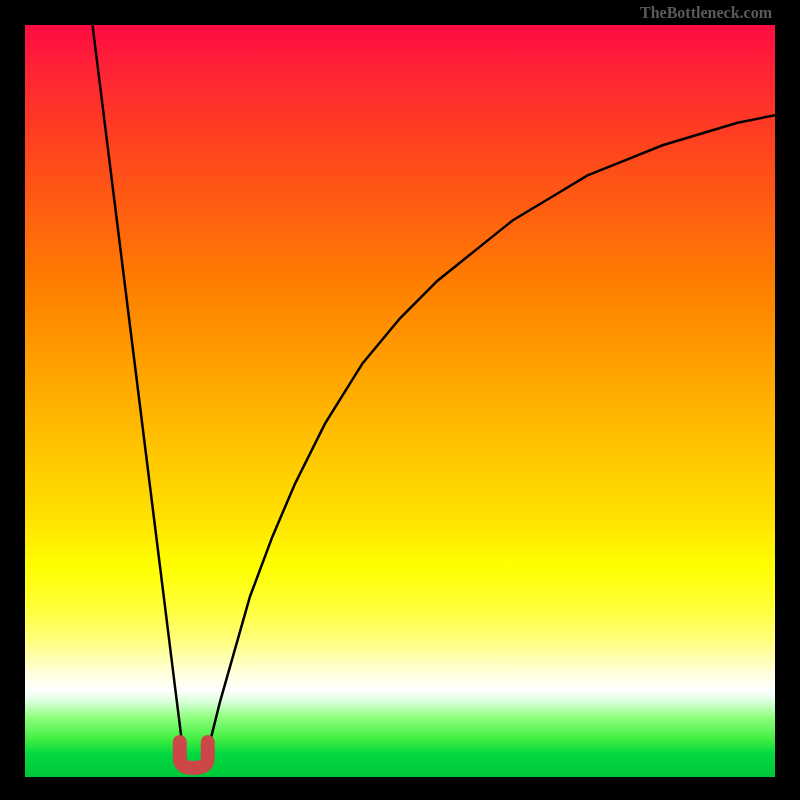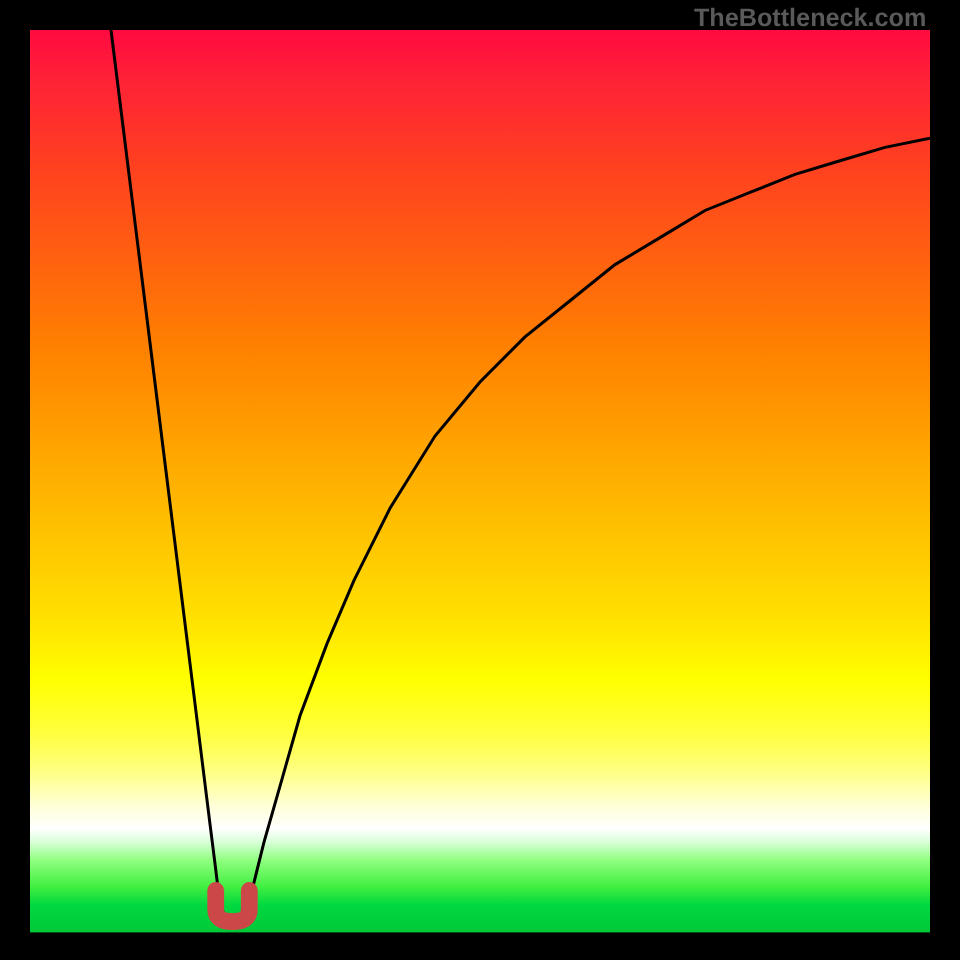--- a/index.html
+++ b/index.html
@@ -39,22 +39,22 @@
         #40ee40 95%,
         #00d840 97%,
         #00c838 100%
       );
     }
     .watermark {
       position: absolute;
       top: 4px;
       right: 28px;
       color: #5a5a5a;
-      font-family: Liberation Sans, sans-serif;
-      font-size: 21px;
+      font-family: Liberation Serif, serif;
+      font-size: 16px;
       font-weight: bold;
       z-index: 10;
     }
     .curve-svg {
       position: absolute;
       top: 0;
       left: 0;
       width: 100%;
       height: 100%;
       z-index: 5;

